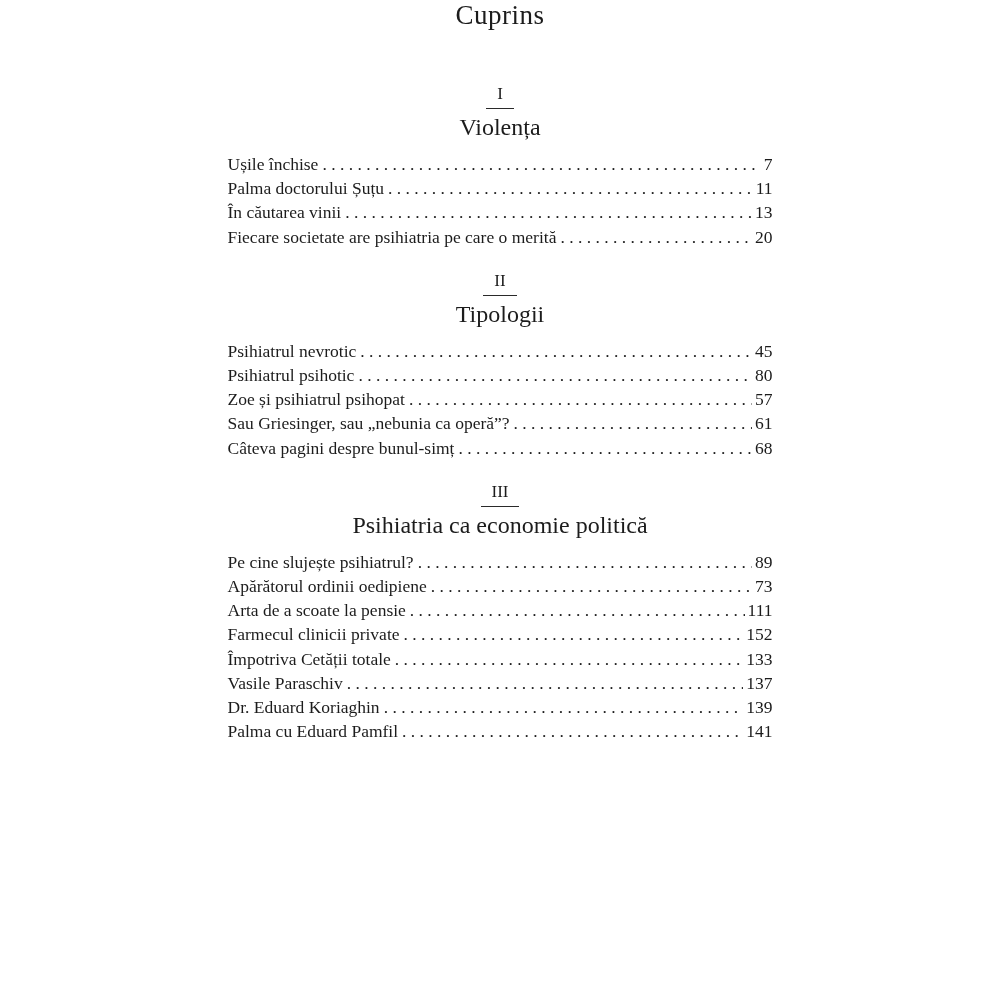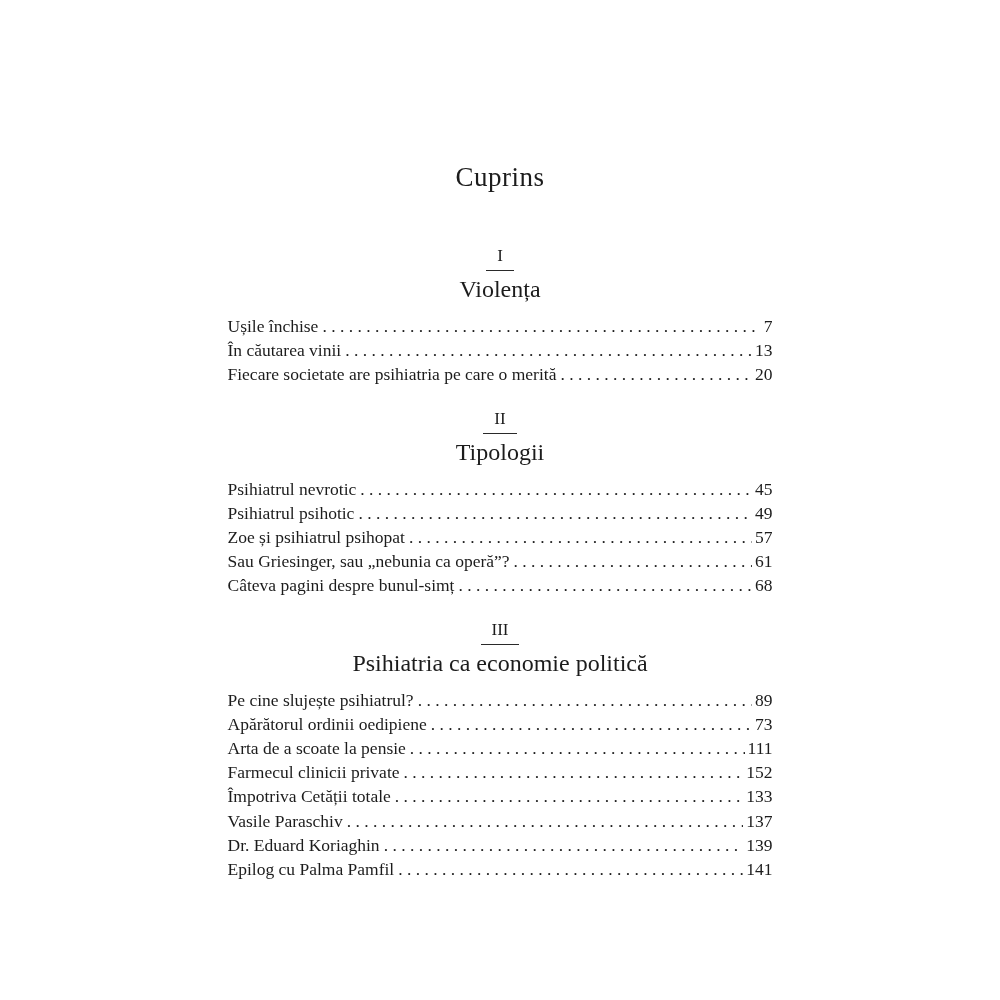--- a/index.html
+++ b/index.html
@@ -12,21 +12,20 @@
     height: 1000px;
     font-family: "Liberation Serif", "DejaVu Serif", serif;
     color: #1c1c1c;
     overflow: hidden;
   }
   .page {
     width: 1000px;
     height: 1000px;
     background: #ffffff;
     box-sizing: border-box;
-    padding-top: 162px;
   }
   .content {
     width: 545px;
     margin: 0 auto;
   }
   .book-title {
     margin: 0 0 52px 0;
     font-size: 27px;
     font-weight: normal;
     text-align: center;
@@ -92,20 +91,25 @@
       <span class="numeral">I</span>
     </div>
     <h2 class="section-title">Violența</h2>
     <div class="entries">
   <div class="entry">
     <span class="label">Ușile închise</span>
     <span class="dots"></span>
     <span class="pageno">7</span>
   </div>
 
+  <div class="entry">
+    <span class="label">Palma doctorului Șuțu</span>
+    <span class="dots"></span>
+    <span class="pageno">11</span>
+  </div>
 
   <div class="entry">
     <span class="label">În căutarea vinii</span>
     <span class="dots"></span>
     <span class="pageno">13</span>
   </div>
 
   <div class="entry">
     <span class="label">Fiecare societate are psihiatria pe care o merită</span>
     <span class="dots"></span>
@@ -122,21 +126,21 @@
     <div class="entries">
   <div class="entry">
     <span class="label">Psihiatrul nevrotic</span>
     <span class="dots"></span>
     <span class="pageno">45</span>
   </div>
 
   <div class="entry">
     <span class="label">Psihiatrul psihotic</span>
     <span class="dots"></span>
-    <span class="pageno">49</span>
+    <span class="pageno">80</span>
   </div>
 
   <div class="entry">
     <span class="label">Zoe și psihiatrul psihopat</span>
     <span class="dots"></span>
     <span class="pageno">57</span>
   </div>
 
   <div class="entry">
     <span class="label">Sau Griesinger, sau „nebunia ca operă”?</span>
@@ -195,21 +199,21 @@
     <span class="pageno">137</span>
   </div>
 
   <div class="entry">
     <span class="label">Dr. Eduard Koriaghin</span>
     <span class="dots"></span>
     <span class="pageno">139</span>
   </div>
 
   <div class="entry">
-    <span class="label">Epilog cu Palma Pamfil</span>
+    <span class="label">Palma cu Eduard Pamfil</span>
     <span class="dots"></span>
     <span class="pageno">141</span>
   </div>
 </div>
   </section>
 </div>
   </div>
 </div>
 
 </body></html>

